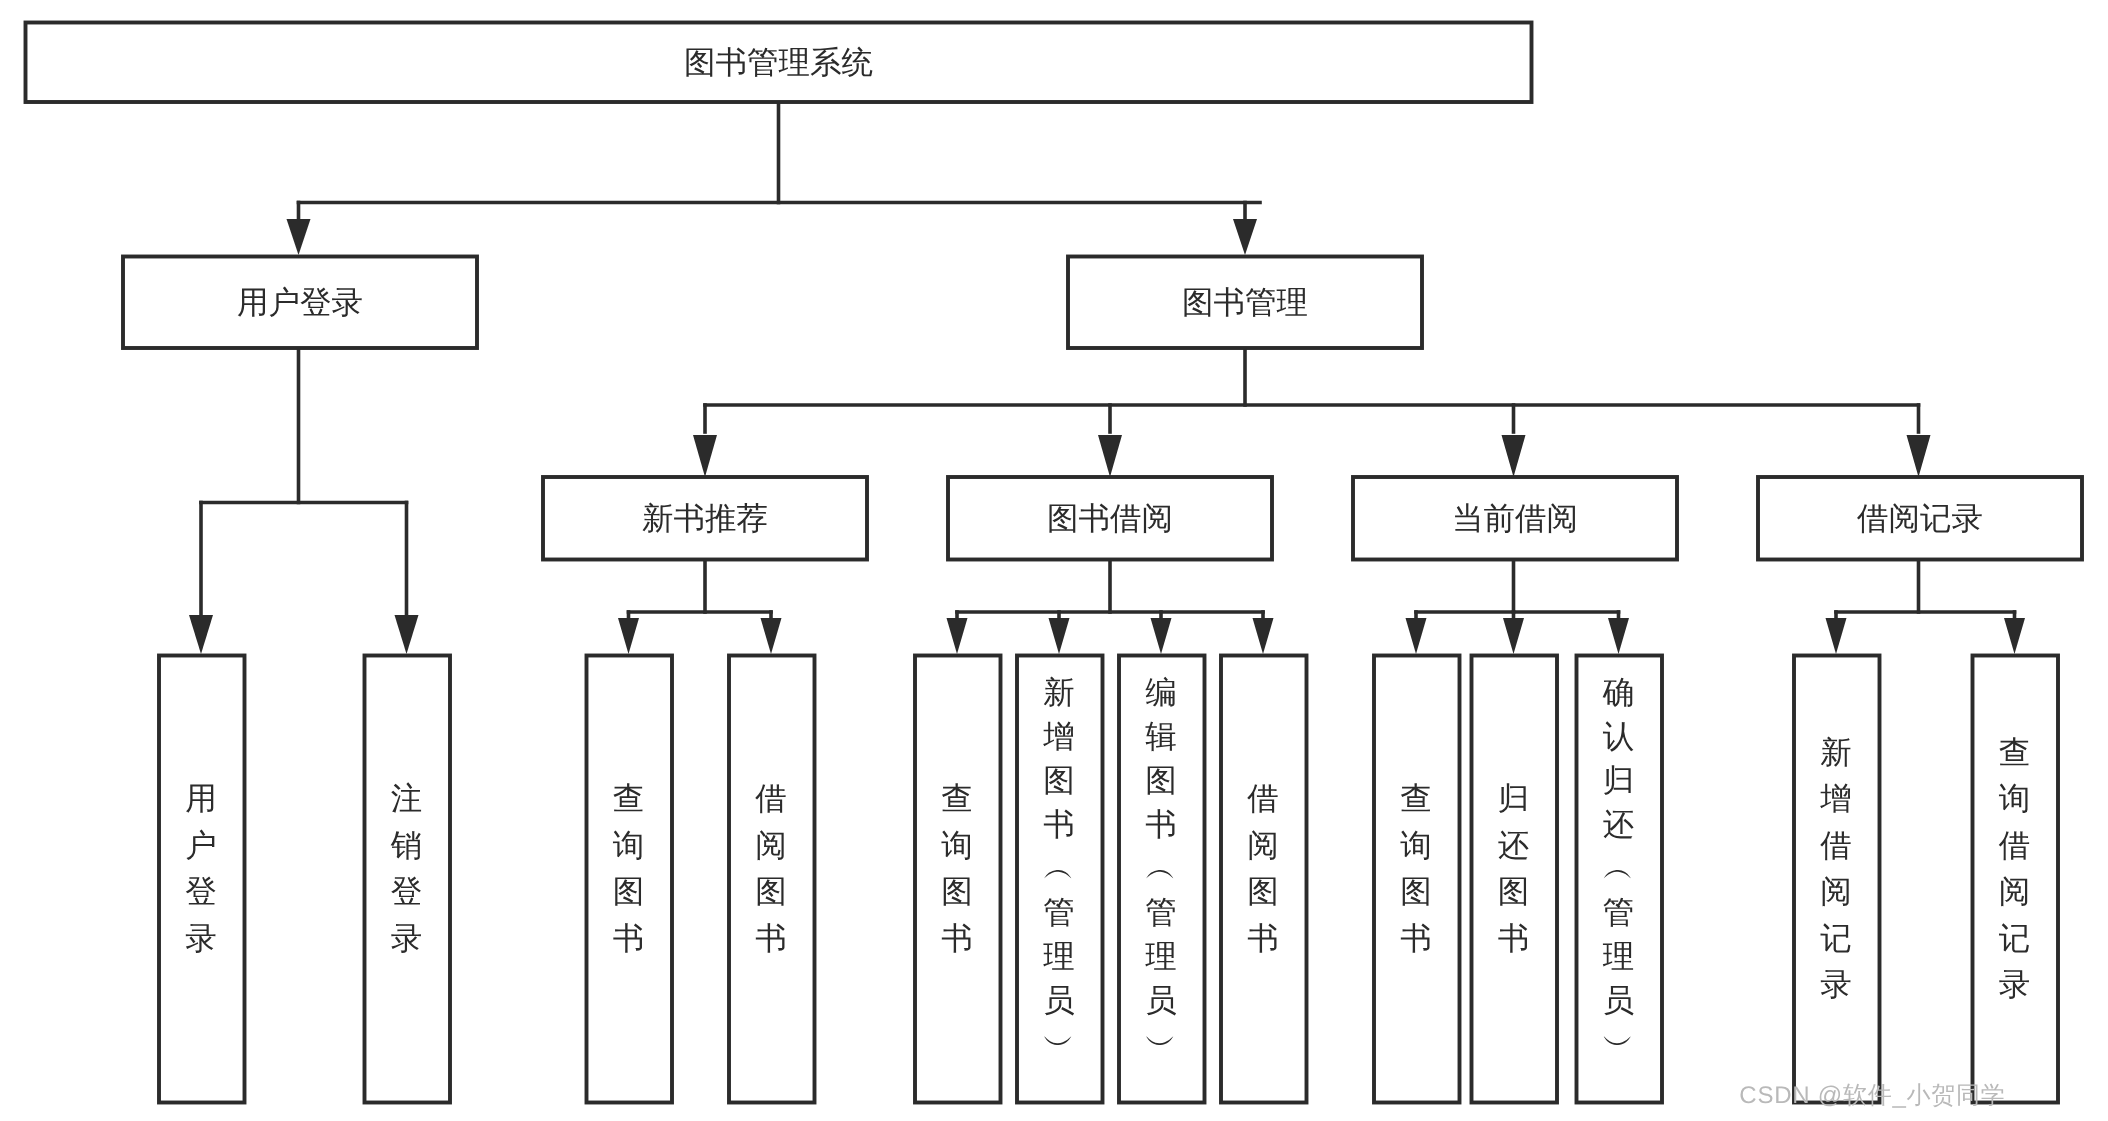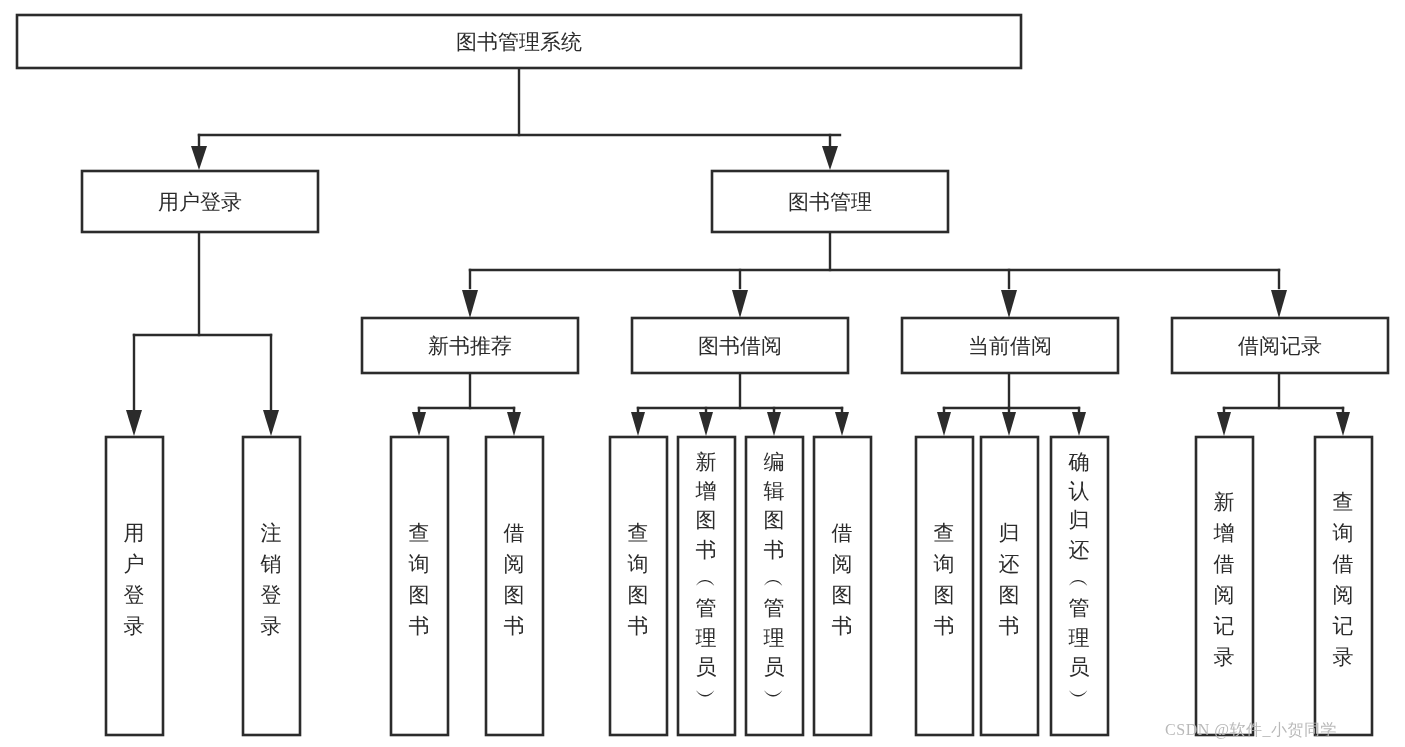--- a/index.html
+++ b/index.html
@@ -56,21 +56,21 @@
     fill: #2b2b2b;
     text-anchor: middle;
   }
   .node-label-v tspan {
     text-anchor: middle;
   }
   .watermark {
     position: absolute;
     right: 8px;
     bottom: 6px;
-    font-family: Liberation Serif, serif;
+    font-family: Liberation Sans, sans-serif;
     font-size: 16px;
     color: #b9b9b9;
     letter-spacing: 0.5px;
     white-space: nowrap;
     user-select: none;
   }
 </style>
 </head>
 <body>
 

